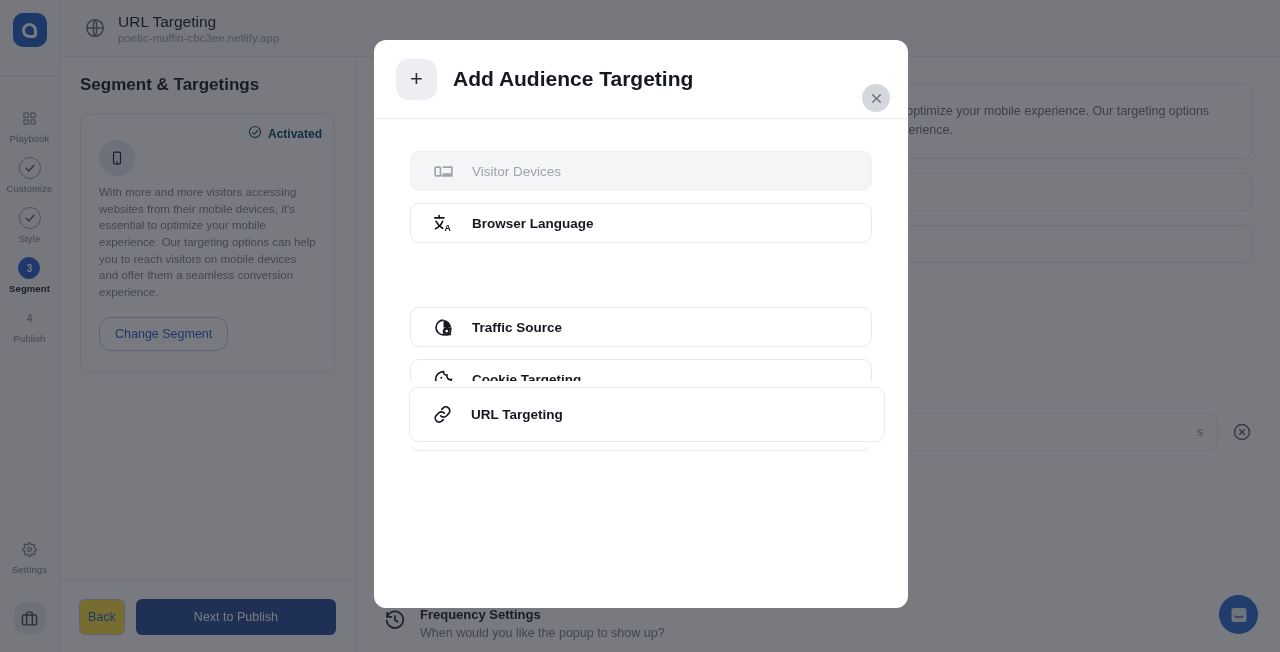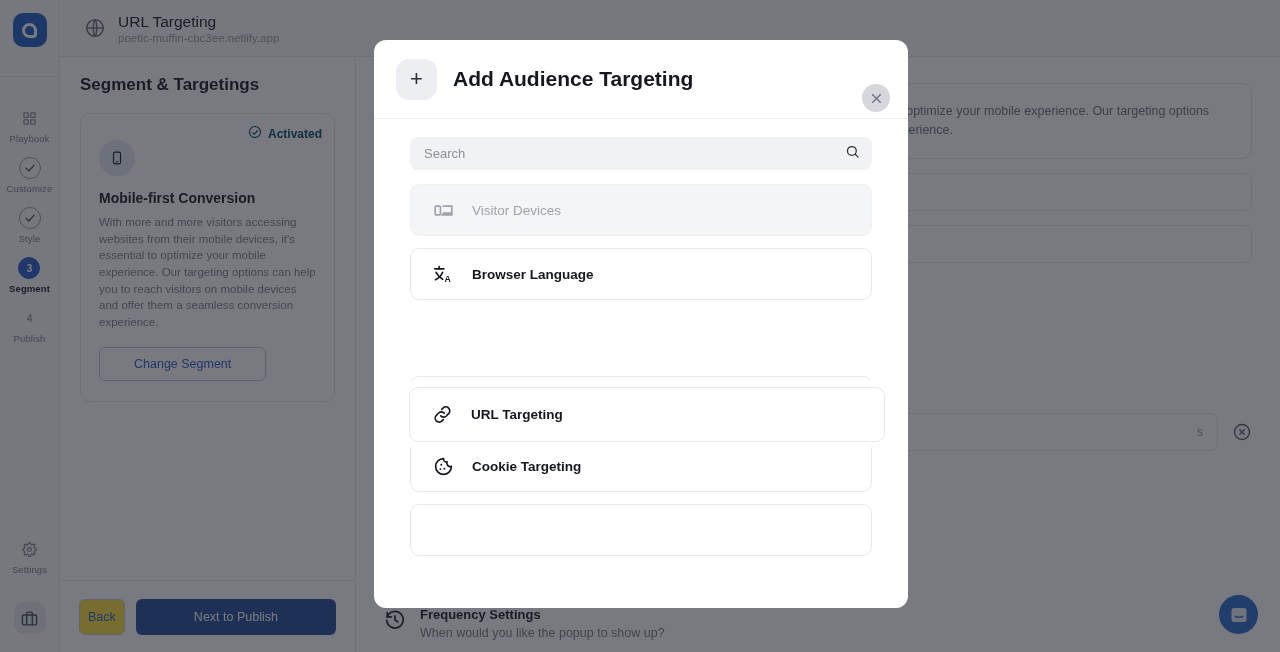--- a/index.html
+++ b/index.html
@@ -80,22 +80,22 @@
     font-size: 12px; font-weight: 600; color: #0c4a6e;
   }
   .seg-icon {
     width: 36px; height: 36px; border-radius: 50%; background: #e4eaf7;
     display: flex; align-items: center; justify-content: center; margin-top: 10px;
   }
   .seg-name { font-size: 14px; font-weight: 700; color: #1b1f27; margin-top: 14px; }
   .seg-desc { font-size: 11.5px; line-height: 1.45; color: #80858e; margin-top: 8px; }
   .change-seg {
     margin-top: 16px; display: inline-block;
-    border: 1px solid #b9c6e3; border-radius: 6px;
-    padding: 9px 34px; font-size: 12.5px; color: #2f5fd0; background: #fff;
+    border: 1px solid #b9c6e3; border-radius: 12px;
+    padding: 9px 15px; font-size: 12.5px; color: #2f5fd0; background: #fff;
   }
   .panel-footer {
     position: absolute; left: 0; right: 0; bottom: 0; height: 72px;
     border-top: 1px solid #e8eaee; display: flex; align-items: center;
     gap: 11px; padding: 0 19px;
   }
   .btn-back {
     border: 1px solid #c6cede; border-radius: 6px; background: #fde047;
     color: #2f5fd0; font-size: 12.5px; padding: 10px 8px;
   }
@@ -148,21 +148,21 @@
     background: #d4d7dc; display: flex; align-items: center; justify-content: center; color: #6a6f78;
   }
   .modal-body { padding: 18px 36px 0 36px; }
   .search-box {
     height: 33px; background: #f1f2f4; border-radius: 8px;
     display: flex; align-items: center; padding: 0 12px 0 14px; position: relative;
   }
   .search-box .ph { font-size: 13px; color: #8b9098; flex: 1; }
   .opt-list { margin-top: 14px; }
   .opt {
-    height: 52px; border: 1px solid #e8eaed; border-radius: 9px;
+    height: 40px; border: 1px solid #e8eaed; border-radius: 9px;
     display: flex; align-items: center; gap: 18px; padding: 0 22px; margin-bottom: 12px;
     background: #ffffff;
   }
   .opt .oi { width: 21px; height: 21px; color: #15181f; flex: 0 0 auto; }
   .opt .ol { font-size: 13.5px; font-weight: 700; color: #15181f; }
   .opt.disabled { background: #f4f5f7; border-color: #f0f1f3; }
   .opt.disabled .oi, .opt.disabled .ol { color: #9ea3ab; }
   .opt.disabled .ol { font-weight: 400; }
 
   
@@ -279,21 +279,20 @@
         <span>Activated</span>
       </div>
 
       <div class="seg-icon">
         <svg width="14" height="18" viewBox="0 0 24 24" fill="none" stroke="#1b1f27" stroke-width="2">
           <rect x="6" y="2" width="12" height="20" rx="2.5"></rect>
             <line x1="10.5" y1="18.5" x2="13.5" y2="18.5"></line>
         </svg>
       </div>
 
-      <div class="seg-name">Mobile-first Conversion</div>
       <div class="seg-desc">With more and more visitors accessing websites from their mobile devices, it's essential to optimize your mobile experience. Our targeting options can help you to reach visitors on mobile devices and offer them a seamless conversion experience.</div>
       <div class="change-seg">Change Segment</div>
     </div>
 
     <div class="panel-footer">
       <div class="btn-back">Back</div>
       <div class="btn-next">Next to Publish</div>
     </div>
   </div>
 
@@ -349,29 +348,20 @@
     <div class="modal-title">Add Audience Targeting</div>
     <div class="close-btn">
       <svg width="13" height="13" viewBox="0 0 24 24" fill="none" stroke="currentColor" stroke-width="2.4" stroke-linecap="round">
         <line x1="5" y1="5" x2="19" y2="19"></line>
           <line x1="19" y1="5" x2="5" y2="19"></line>
       </svg>
     </div>
   </div>
 
   <div class="modal-body">
-    <div class="search-box">
-      <span class="ph">Search</span>
-      <span>
-        <svg width="15" height="15" viewBox="0 0 24 24" fill="none" stroke="#2b2f37" stroke-width="2">
-          <circle cx="11" cy="11" r="7"></circle>
-            <line x1="16.2" y1="16.2" x2="21" y2="21" stroke-linecap="round"></line>
-        </svg>
-      </span>
-    </div>
 
     <div class="opt-list">
 
       <div class="opt disabled">
         <span class="oi">
           <svg width="21" height="21" viewBox="0 0 24 24" fill="none" stroke="currentColor" stroke-width="1.9">
             <rect x="2.5" y="7" width="6" height="10" rx="1"></rect>
               <path d="M11 7h10.5v8H11"></path>
               <line x1="9.5" y1="17" x2="22.5" y2="17"></line>
           </svg>

